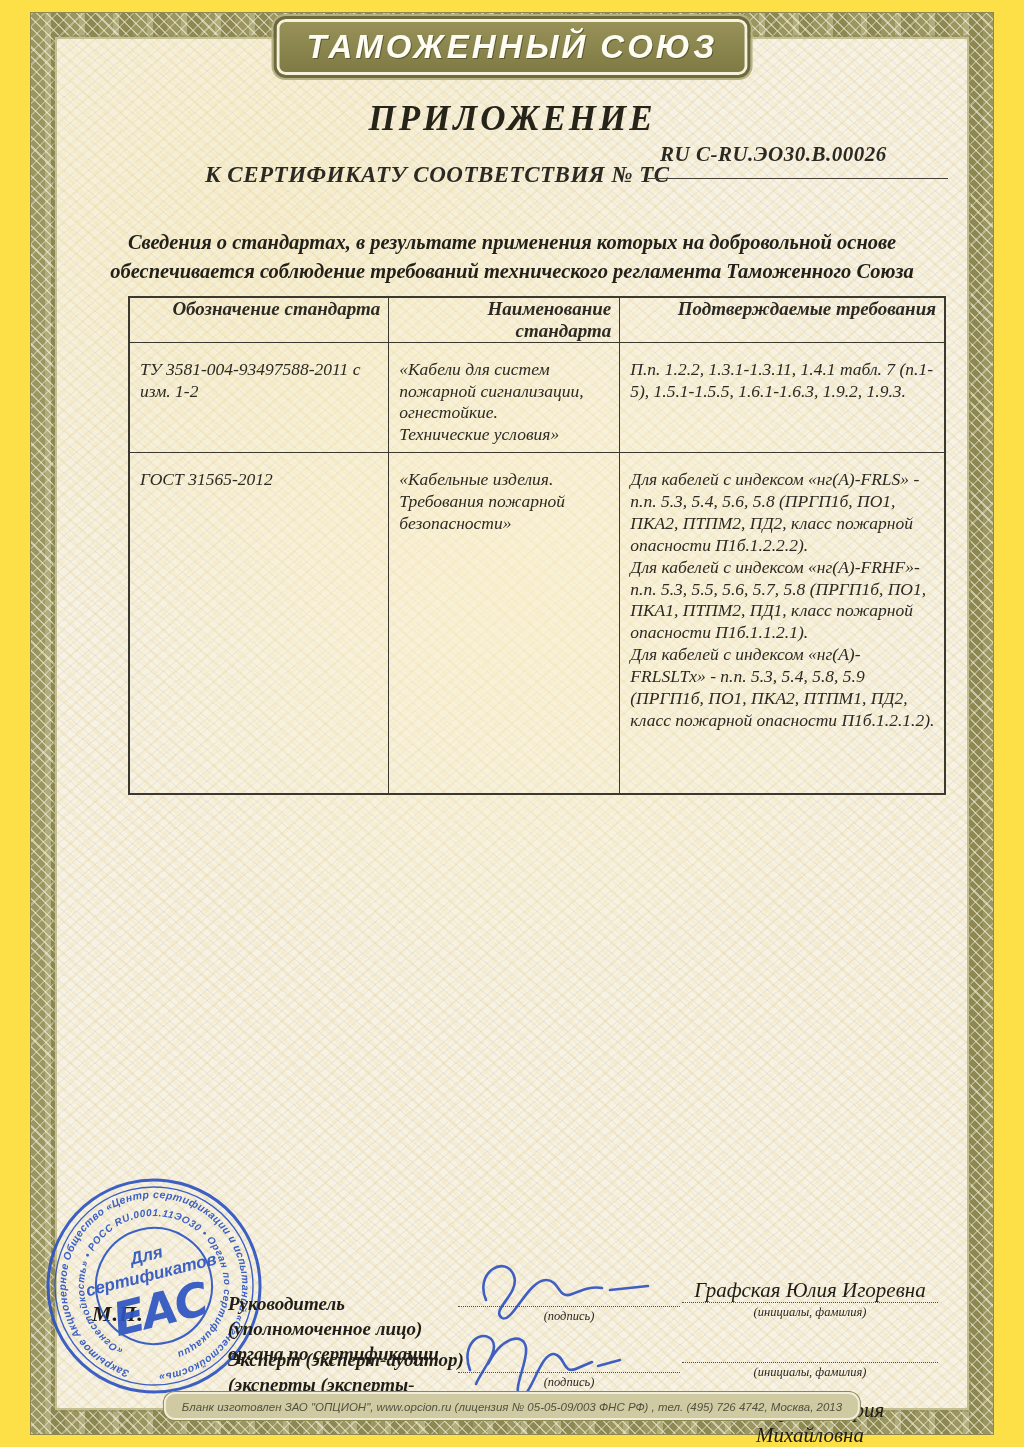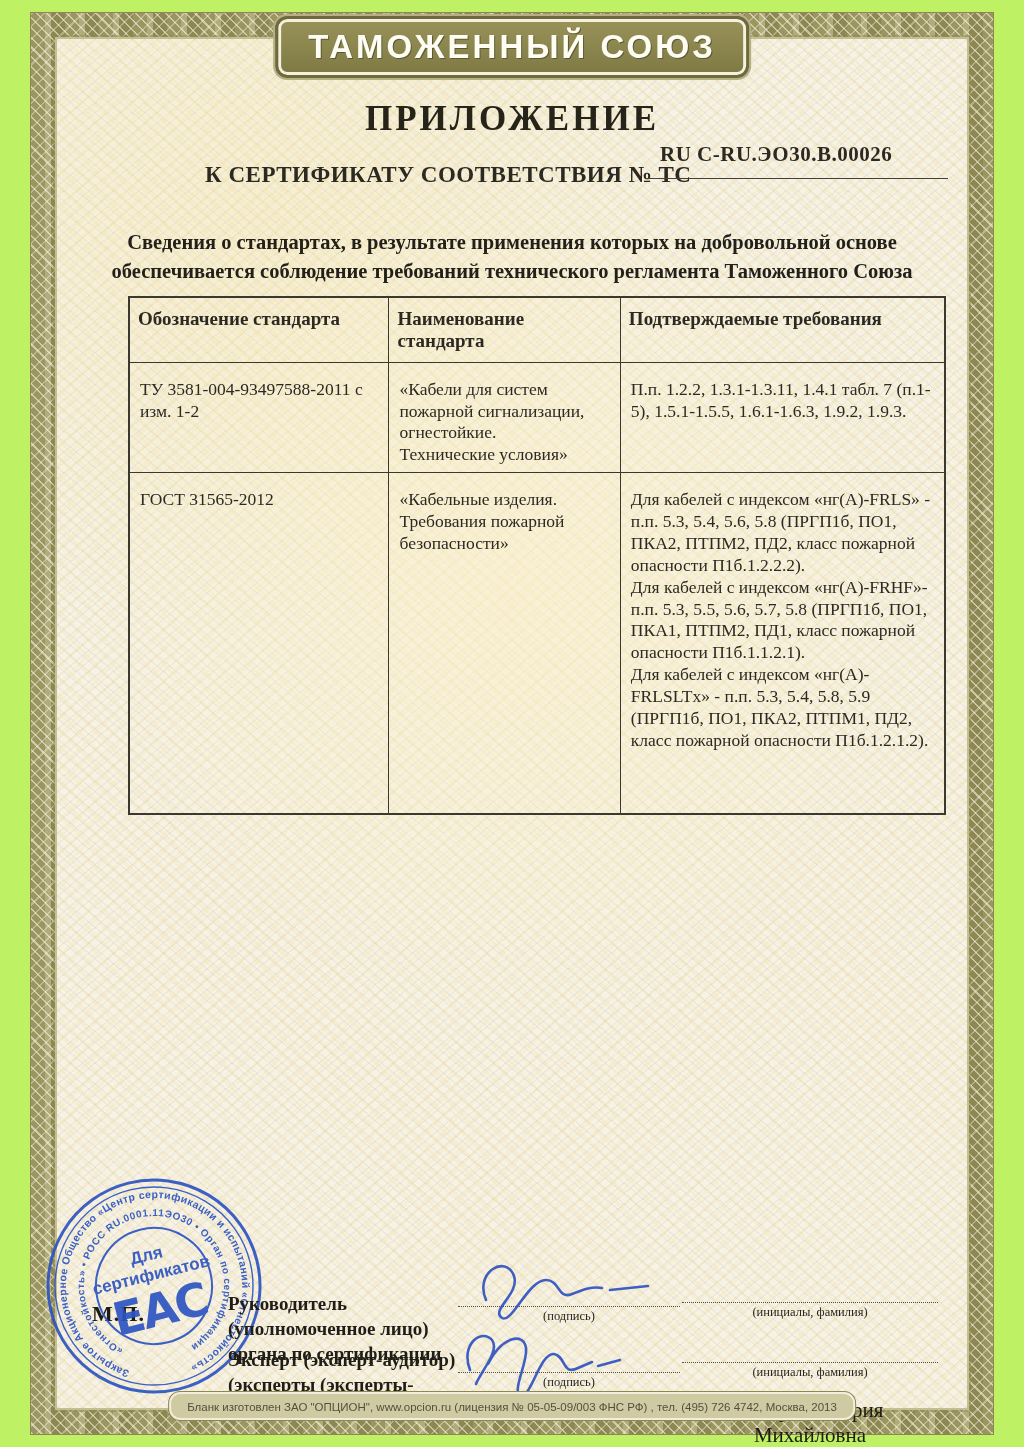--- a/index.html
+++ b/index.html
@@ -1,17 +1,17 @@
 <!DOCTYPE html>
 <html lang="ru"><head>
 <meta charset="utf-8">
 <style>
   html,body{margin:0;padding:0;background:#ffffff;}
   body{width:1024px;height:1447px;font-family:"Liberation Serif",serif;color:#2c2922;}
-  .sheet{position:relative;width:1024px;height:1447px;background:#bef264;overflow:hidden;}
+  .sheet{position:relative;width:1024px;height:1447px;background:#fde047;overflow:hidden;font-style:italic;}
 
   
   .frame{position:absolute;left:30px;top:12px;right:30px;bottom:12px;
     background:
       repeating-linear-gradient(45deg, rgba(250,248,232,.55) 0 1.5px, rgba(0,0,0,0) 1.5px 7px),
       repeating-linear-gradient(135deg, rgba(250,248,232,.35) 0 1.5px, rgba(0,0,0,0) 1.5px 9px),
       repeating-linear-gradient(90deg, #9b9560 0 14px, #b1ac7c 14px 20px, #8d8752 20px 34px),
       linear-gradient(#a29c68,#a29c68);
     border:1px solid #8d8752;}
   .inner{position:absolute;left:26px;top:26px;right:26px;bottom:26px;
@@ -45,21 +45,21 @@
   .number-sign{font-size:24px;margin-left:42px;}
   .serial-number{margin-left:26px;font-family:"DejaVu Sans Mono",monospace;font-weight:bold;
     font-size:25px;letter-spacing:4px;color:#cd5550;}
 
   .intro{position:absolute;left:88px;top:228px;width:848px;text-align:center;
     font-weight:bold;font-size:20.5px;line-height:1.42;color:#23201a;}
 
   table.standards{position:absolute;left:128px;top:296px;width:818px;border-collapse:collapse;
     border:2px solid #3b3830;}
   table.standards th, table.standards td{border:1.5px solid #3b3830;vertical-align:top;}
-  table.standards th{font-size:19px;font-weight:bold;text-align:left;padding:10px 8px;line-height:1.15;}
+  table.standards th{font-size:19px;font-weight:bold;text-align:right;padding:0 8px;line-height:1.15;}
   table.standards td{font-size:17.5px;line-height:1.25;padding:16px 9px 6px 10px;}
   .col1{width:260px;} .col2{width:226px;} .col3{width:328px;margin-top:36px;}
   .pre{white-space:pre-line;}
   td.r1{height:86px;} td.r2{height:318px;}
   .req-par{margin:0 0 0 0;}
 
   
   .stamp{position:absolute;left:42px;top:1174px;width:224px;height:224px;transform:rotate(-14deg);opacity:.92;}
   .stamp text{fill:#2d54c2;}
   .mp-label{position:absolute;left:92px;top:1301px;font-weight:bold;font-size:22px;color:#1e1b16;letter-spacing:1px;}
@@ -171,20 +171,21 @@
   </svg>
 
   <div class="sig-label lbl-head">Руководитель (уполномоченное лицо) органа по сертификации</div>
   <div class="sig-label lbl-expert">Эксперт (эксперт-аудитор) (эксперты (эксперты-аудиторы))</div>
 
   <div class="sig-line line-sig1"></div>
   <div class="caption cap-sig1">(подпись)</div>
   <div class="sig-line line-sig2"></div>
   <div class="caption cap-sig2">(подпись)</div>
 
+  <div class="sig-name name1">Графская Юлия Игоревна</div>
   <div class="sig-line line-name1"></div>
   <div class="caption cap-name1">(инициалы, фамилия)</div>
 
   <div class="sig-name name2">Назарова Мария Михайловна</div>
   <div class="sig-line line-name2"></div>
   <div class="caption cap-name2">(инициалы, фамилия)</div>
 
   <svg class="handwriting" width="250" height="155" viewBox="0 0 250 155">
     <g fill="none" stroke="#2d50c0" stroke-width="2.6" stroke-linecap="round" opacity="0.9">
       <path d="M38,52 C26,24 58,6 66,28 C72,46 42,62 54,70 C64,76 80,32 98,32 C112,32 110,52 124,46 C134,42 144,38 154,40"></path>

